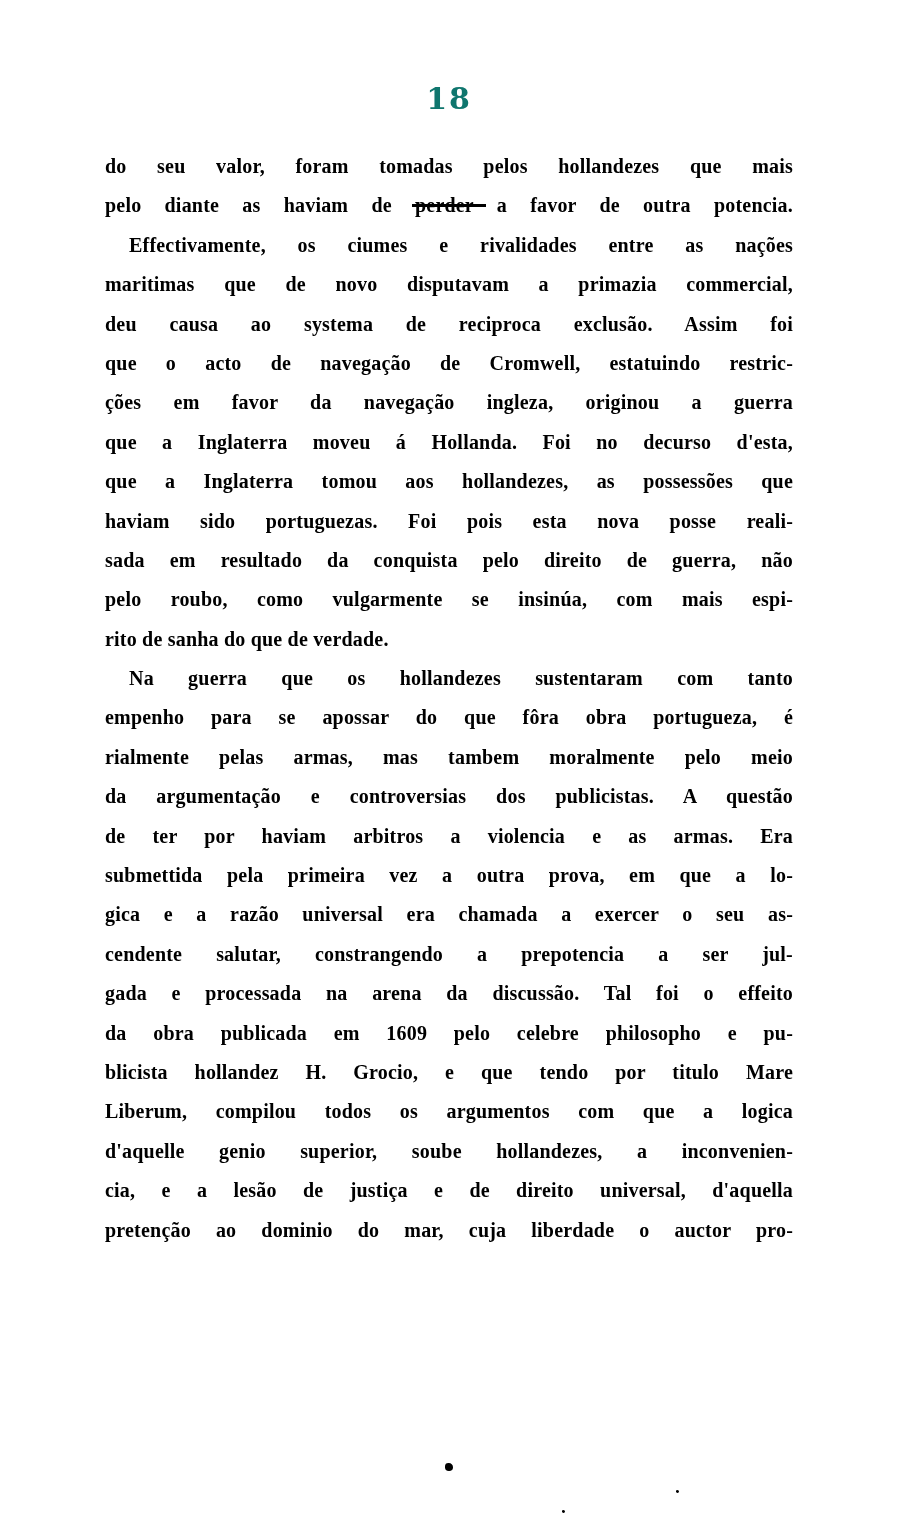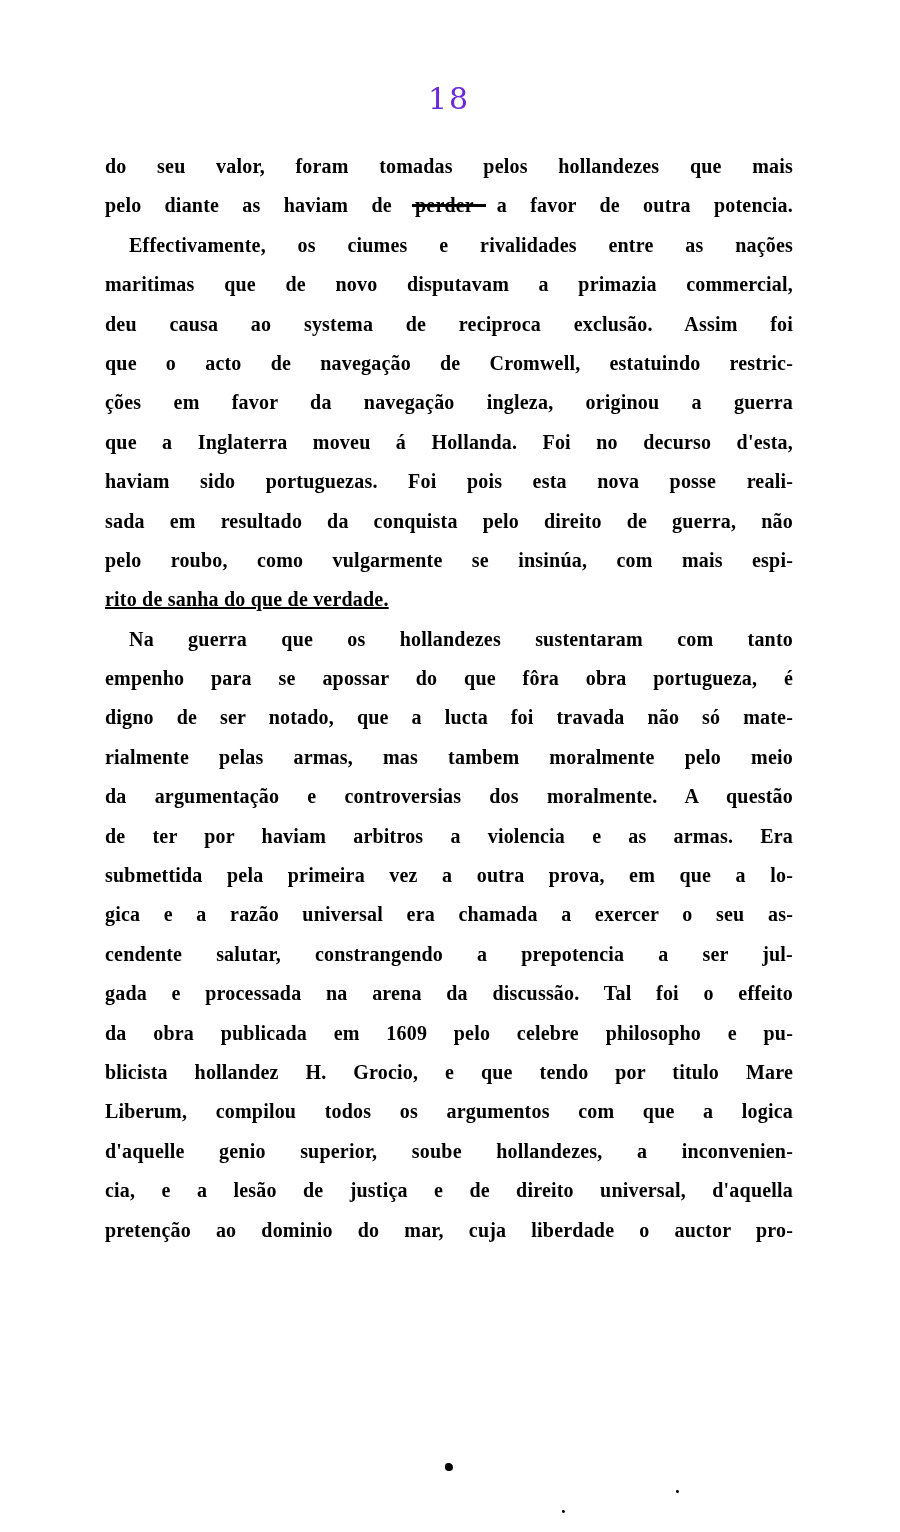--- a/index.html
+++ b/index.html
@@ -20,24 +20,24 @@
     position: absolute;
     top: 82px;
     left: 105px;
     width: 688px;
     text-align: center;
   }
   .page-number {
     display: inline-block;
     font-family: "DejaVu Serif", serif;
     font-size: 30px;
-    font-weight: 400;
+    font-weight: 700;
     letter-spacing: 2px;
     line-height: 34px;
-    color: #6d28d9;
+    color: #0f766e;
     text-align: right;
   }
   .page-number-rule {
     position: absolute;
     top: 122px;
     left: 50%;
     margin-left: -37px;
     width: 74px;
     height: 3px;
     background: #000000;
@@ -58,21 +58,20 @@
     text-align-last: justify;
     overflow: hidden;
     white-space: normal;
   }
   .line.indent {
     text-indent: 24px;
   }
   .line.end {
     text-align: left;
     text-align-last: left;
-    text-decoration: underline;
   }
   .italic {
   }
   .ink-speck {
     position: absolute;
     background: #000000;
     border-radius: 45% 55% 50% 50%;
   }
   .speck-1 { left: 445px; top: 1463px; width: 8px; height: 8px; }
   .speck-2 { left: 676px; top: 1490px; width: 3px; height: 3px; }
@@ -89,29 +88,29 @@
 
   <div class="page-body">
       <div class="line"><span class="">do seu valor, foram tomadas pelos hollandezes que mais</span></div>
       <div class="line"><span class="">pelo diante as haviam de perder a favor de outra potencia.</span></div>
       <div class="line indent"><span class="">Effectivamente, os ciumes e rivalidades entre as nações</span></div>
       <div class="line"><span class="">maritimas que de novo disputavam a primazia commercial,</span></div>
       <div class="line"><span class="">deu causa ao systema de reciproca exclusão. Assim foi</span></div>
       <div class="line"><span class="">que o acto de navegação de Cromwell, estatuindo restric-</span></div>
       <div class="line"><span class="">ções em favor da navegação ingleza, originou a guerra</span></div>
       <div class="line"><span class="">que a Inglaterra moveu á Hollanda. Foi no decurso d'esta,</span></div>
+      <div class="line"><span class="">que a Inglaterra tomou aos hollandezes, as possessões que</span></div>
       <div class="line"><span class="">haviam sido portuguezas. Foi pois esta nova posse reali-</span></div>
       <div class="line"><span class="">sada em resultado da conquista pelo direito de guerra, não</span></div>
       <div class="line"><span class="">pelo roubo, como vulgarmente se insinúa, com mais espi-</span></div>
       <div class="line end"><span class="">rito de sanha do que de verdade.</span></div>
       <div class="line indent"><span class="">Na guerra que os hollandezes sustentaram com tanto</span></div>
       <div class="line"><span class="">empenho para se apossar do que fôra obra portugueza, é</span></div>
-      <div class="line"><span class="">digno de ser notado, que a lucta foi travada não só mate-</span></div>
       <div class="line"><span class="">rialmente pelas armas, mas tambem moralmente pelo meio</span></div>
-      <div class="line"><span class="">da argumentação e controversias dos moralmente. A questão</span></div>
+      <div class="line"><span class="">da argumentação e controversias dos publicistas. A questão</span></div>
       <div class="line"><span class="">de ter por haviam arbitros a violencia e as armas. Era</span></div>
       <div class="line"><span class="">submettida pela primeira vez a outra prova, em que a lo-</span></div>
       <div class="line"><span class="">gica e a razão universal era chamada a exercer o seu as-</span></div>
       <div class="line"><span class="">cendente salutar, constrangendo a prepotencia a ser jul-</span></div>
       <div class="line"><span class="">gada e processada na arena da discussão. Tal foi o effeito</span></div>
       <div class="line"><span class="">da obra publicada em 1609 pelo celebre philosopho e pu-</span></div>
       <div class="line"><span class="">blicista hollandez H. Grocio, e que tendo por titulo </span><span class="italic">Mare</span></div>
       <div class="line"><span class="italic">Liberum,</span><span class=""> compilou todos os argumentos com que a logica</span></div>
       <div class="line"><span class="">d'aquelle genio superior, soube hollandezes, a inconvenien-</span></div>
       <div class="line"><span class="">cia, e a lesão de justiça e de direito universal, d'aquella</span></div>

